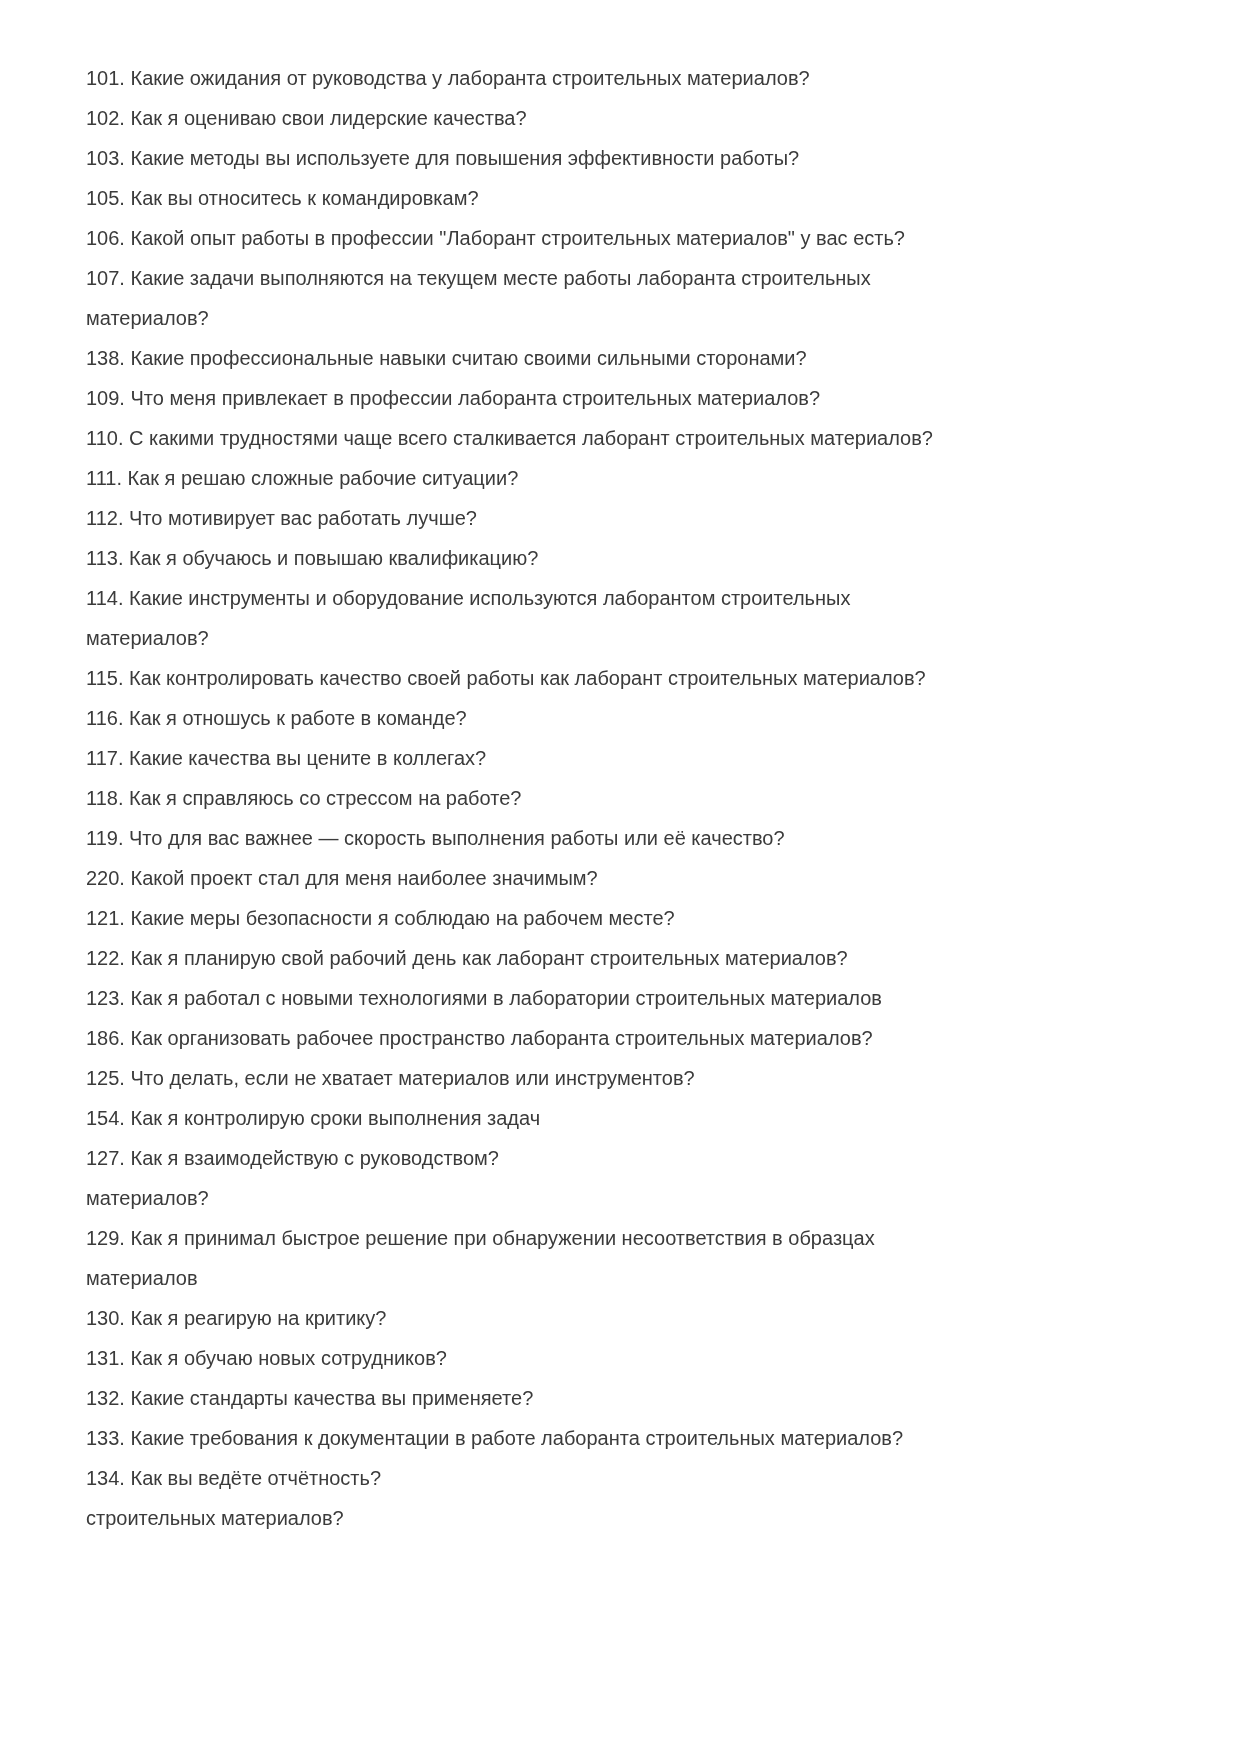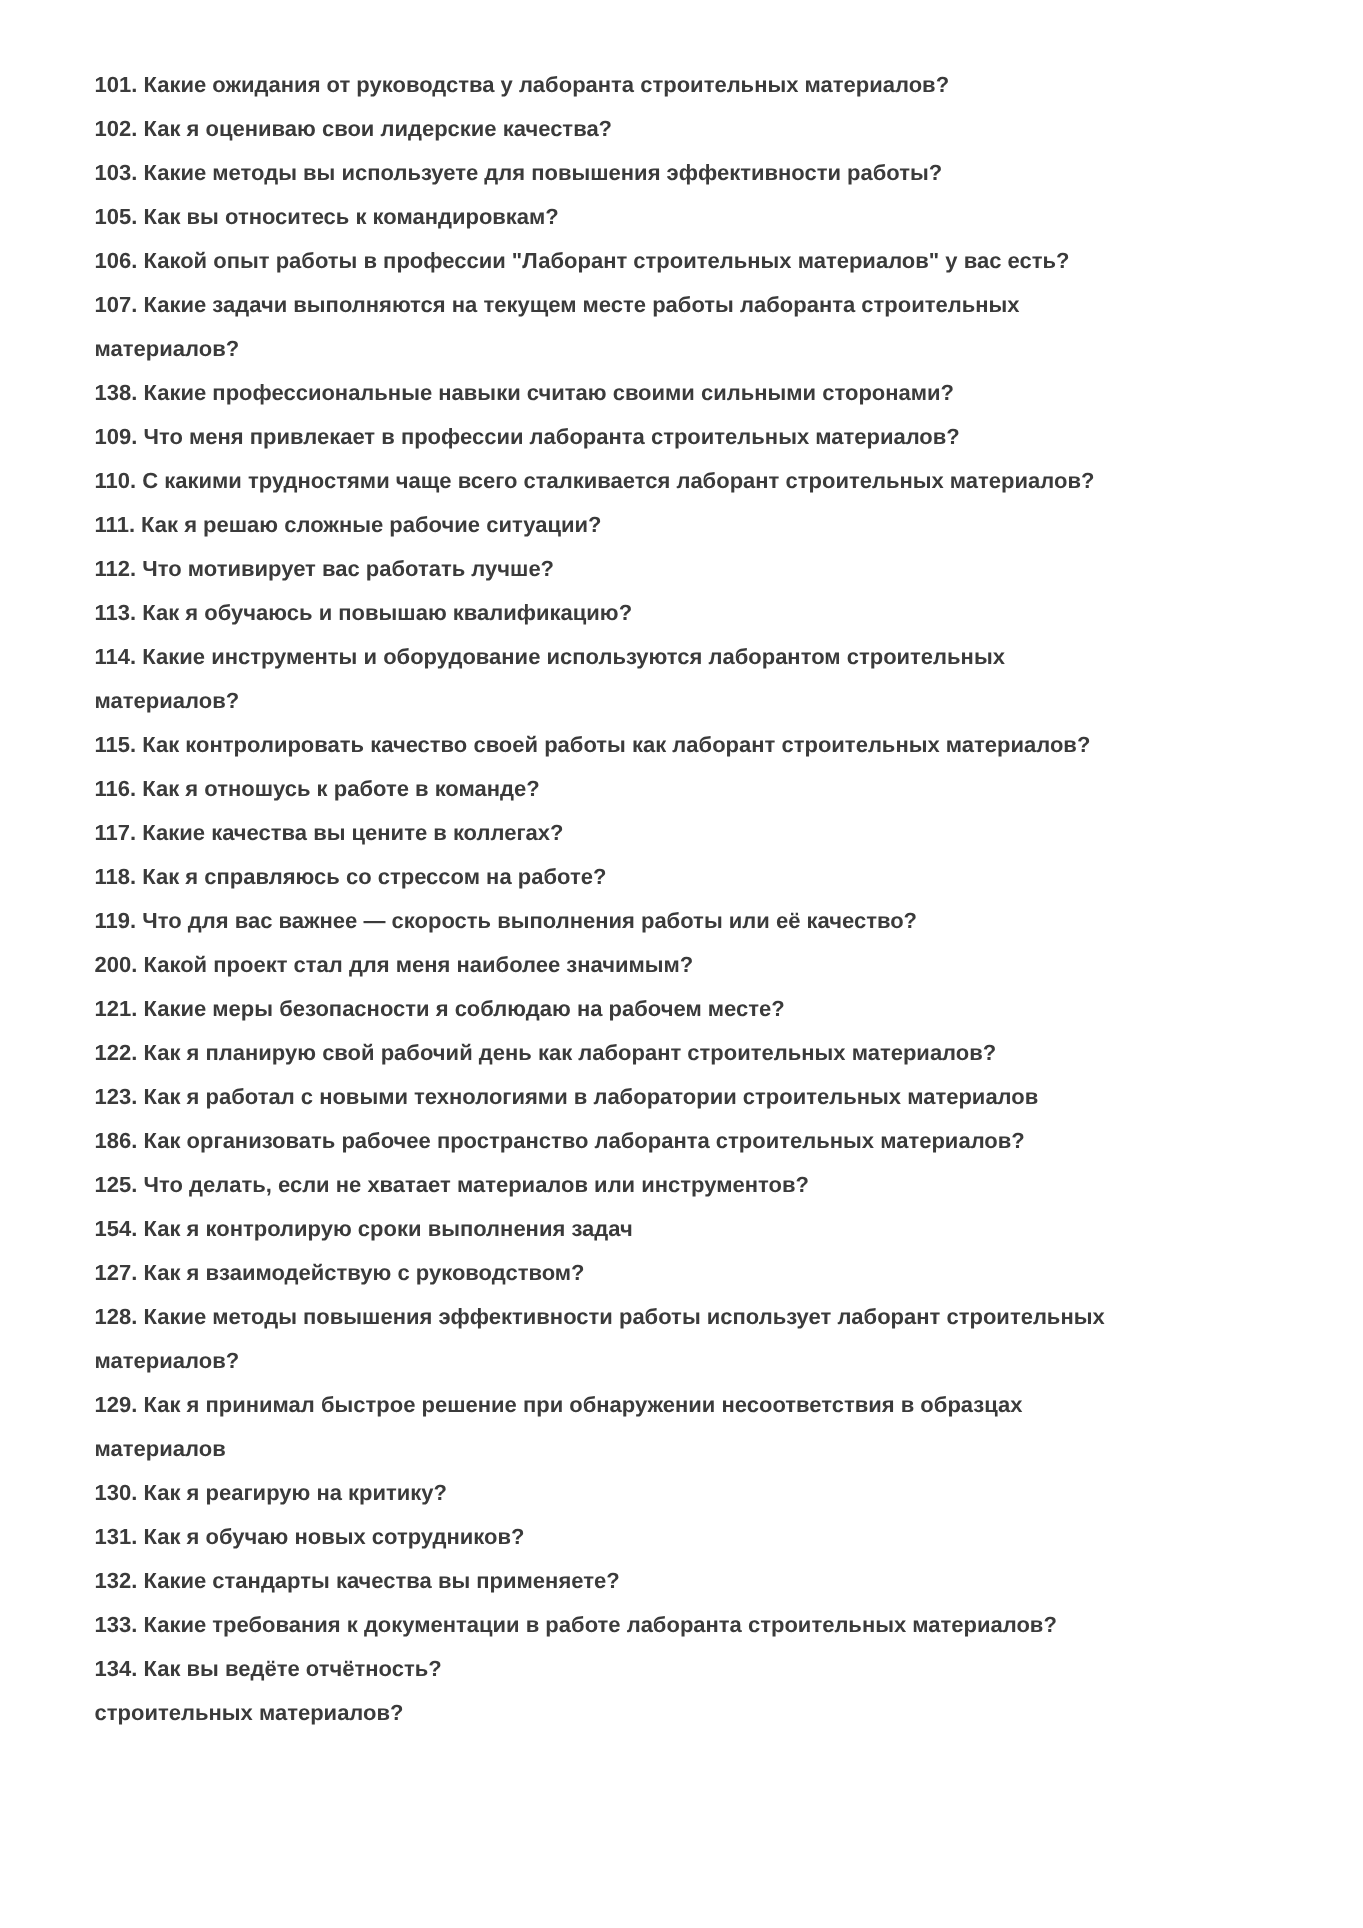--- a/index.html
+++ b/index.html
@@ -18,21 +18,20 @@
     padding: 58px 78px 100px 86px;
     background: #ffffff;
     font-family: "Liberation Sans", "DejaVu Sans", sans-serif;
     font-size: 20px;
     line-height: 40px;
     color: #3b3b3b;
   }
   .q {
     margin: 0;
     padding: 0;
-    font-weight: bold;
   }
   .q .line {
     display: block;
     white-space: nowrap;
   }
 </style>
 </head>
 <body>
 
 <main class="page">
@@ -87,21 +86,21 @@
     <p class="q">
         <span class="line">117. Какие качества вы цените в коллегах?</span>
       </p>
     <p class="q">
         <span class="line">118. Как я справляюсь со стрессом на работе?</span>
       </p>
     <p class="q">
         <span class="line">119. Что для вас важнее — скорость выполнения работы или её качество?</span>
       </p>
     <p class="q">
-        <span class="line">200. Какой проект стал для меня наиболее значимым?</span>
+        <span class="line">220. Какой проект стал для меня наиболее значимым?</span>
       </p>
     <p class="q">
         <span class="line">121. Какие меры безопасности я соблюдаю на рабочем месте?</span>
       </p>
     <p class="q">
         <span class="line">122. Как я планирую свой рабочий день как лаборант строительных материалов?</span>
       </p>
     <p class="q">
         <span class="line">123. Как я работал с новыми технологиями в лаборатории строительных материалов</span>
       </p>
@@ -111,21 +110,20 @@
     <p class="q">
         <span class="line">125. Что делать, если не хватает материалов или инструментов?</span>
       </p>
     <p class="q">
         <span class="line">154. Как я контролирую сроки выполнения задач</span>
       </p>
     <p class="q">
         <span class="line">127. Как я взаимодействую с руководством?</span>
       </p>
     <p class="q">
-        <span class="line">128. Какие методы повышения эффективности работы использует лаборант строительных</span>
         <span class="line">материалов?</span>
       </p>
     <p class="q">
         <span class="line">129. Как я принимал быстрое решение при обнаружении несоответствия в образцах</span>
         <span class="line">материалов</span>
       </p>
     <p class="q">
         <span class="line">130. Как я реагирую на критику?</span>
       </p>
     <p class="q">

